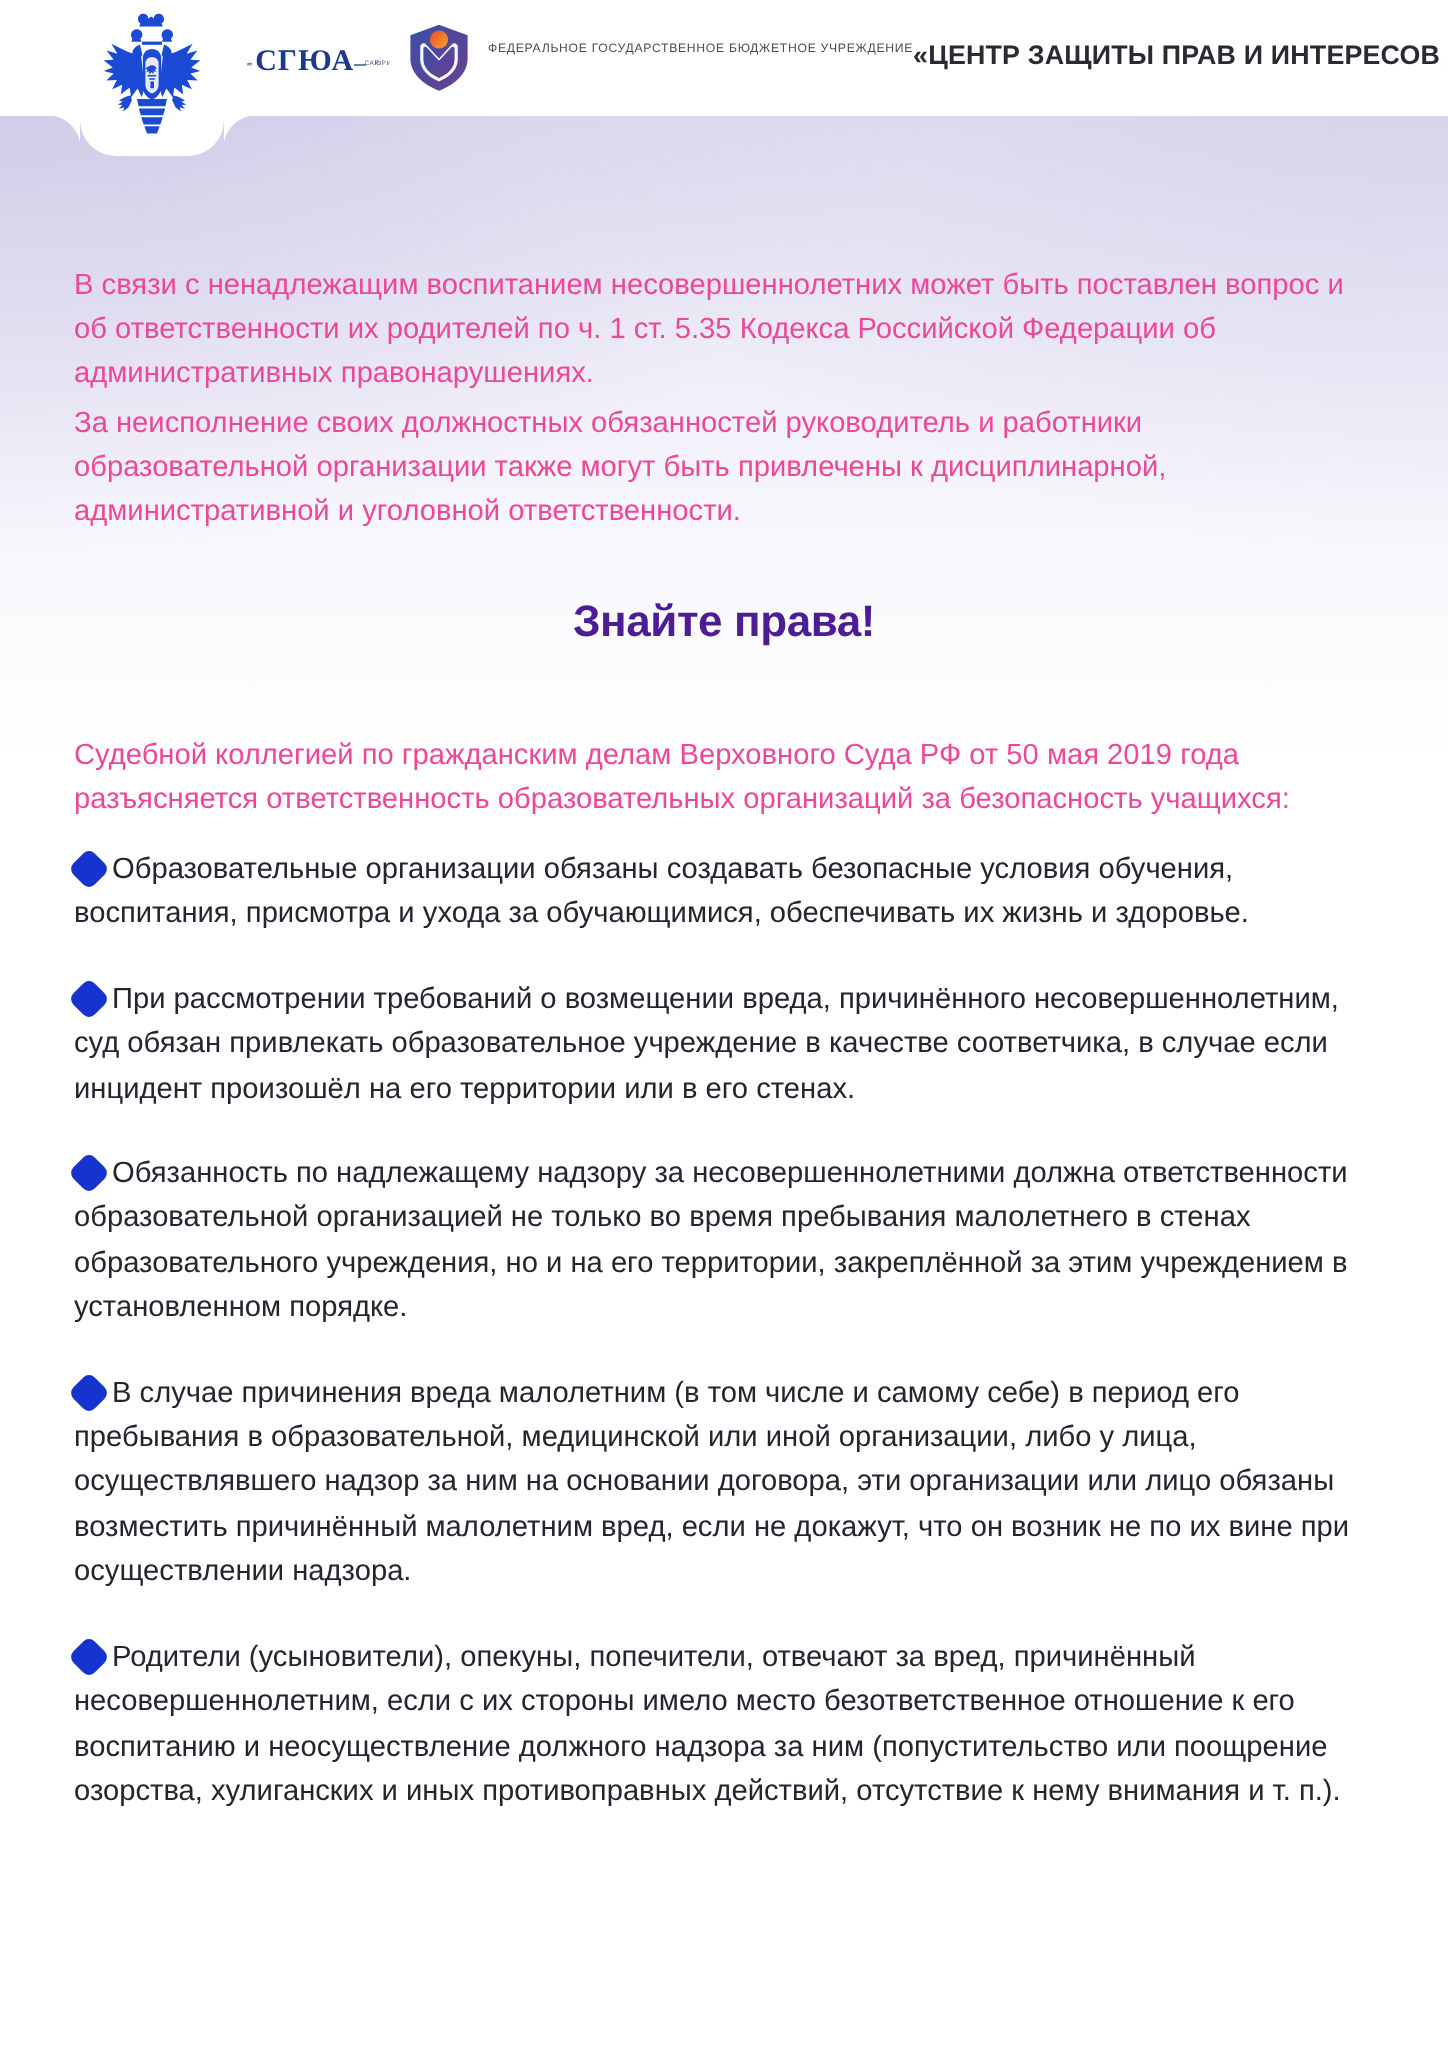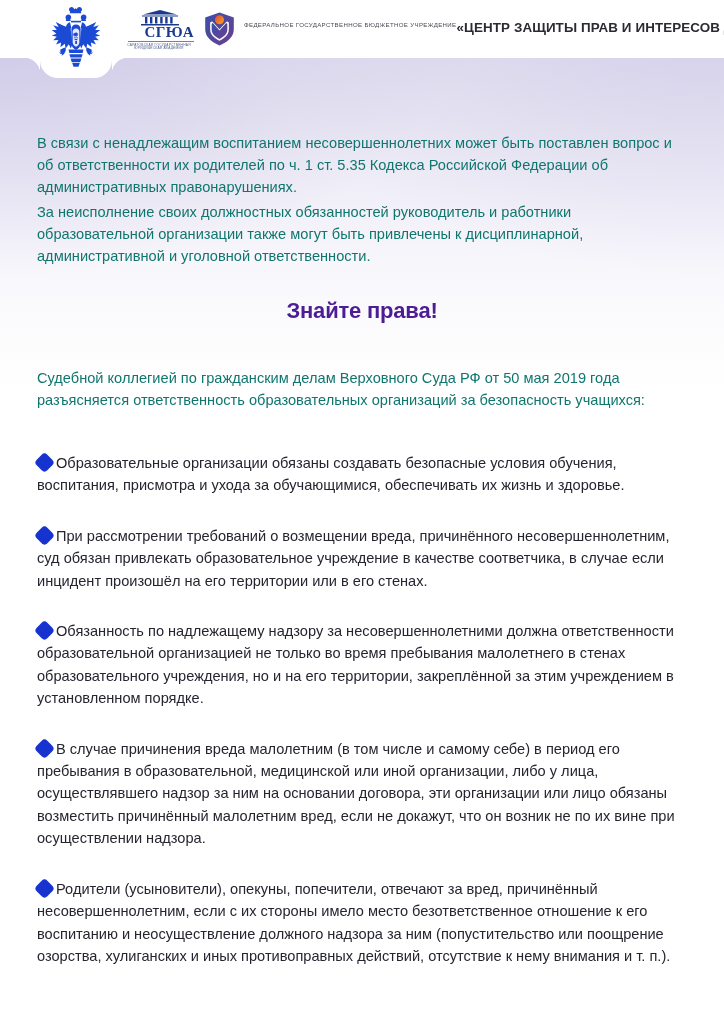--- a/index.html
+++ b/index.html
@@ -90,22 +90,22 @@
     width: 62px;
     height: 66px;
   }
   .logo-sgua {
     position: absolute;
     left: 122px;
     top: 10px;
     width: 72px;
     height: 44px;
     display: flex;
-    flex-direction: column;
-    align-items: flex-end;
+    flex-direction: row;
+    align-items: center;
   }
   .sgua-building { width: 68px; height: 16px; display: block; }
   .sgua-word {
     font-family: "Liberation Serif", "DejaVu Serif", serif;
     font-weight: bold;
     font-size: 15px;
     letter-spacing: .5px;
     color: #1b3a8f;
     line-height: 15px;
     margin-top: -1px;
@@ -162,21 +162,21 @@
     width: 724px;
     z-index: 2;
     padding: 0;
   }
   .para {
     position: absolute;
     left: 37px;
     width: 650px;
     font-size: 14.6px;
     line-height: 22.4px;
-    color: #0f766e;
+    color: #ec4899;
     letter-spacing: 0;
   }
   .p1 { top: 117px; }
   .p2 { top: 186px; }
   .p3 { top: 352px; }
 
   .headline {
     position: absolute;
     left: 0;
     top: 283px;
@@ -214,21 +214,20 @@
     top: 3px;
     width: 15px;
     height: 15px;
     background: #1633cf;
     border-radius: 4px;
     transform: rotate(45deg);
   }
   
   .bullet {
     padding-left: 37px;
-    margin-top: 28px;
   }
   .bullet .btext {
     text-indent: 19px;
   }
 </style>
 </head>
 <body>
 
 <div class="page"></div>
 

